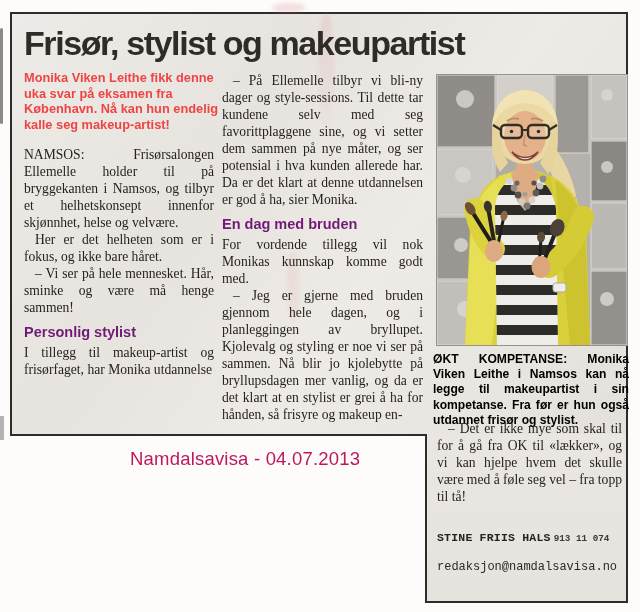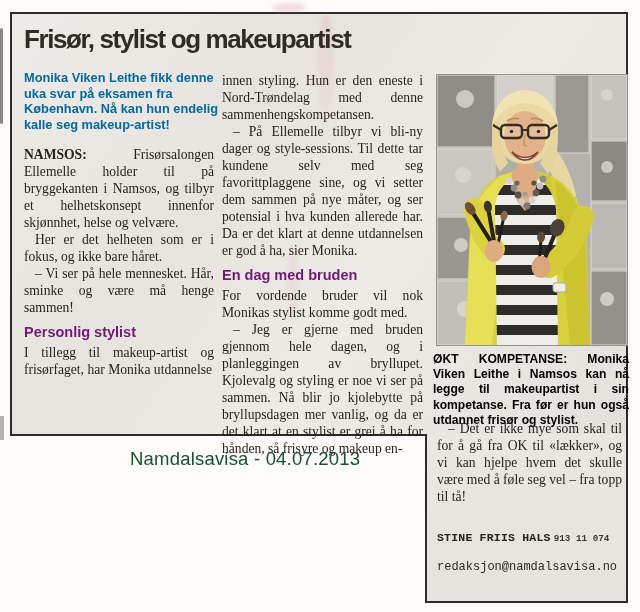--- a/index.html
+++ b/index.html
@@ -20,31 +20,31 @@
   .edge-mark-2{position:absolute;left:0;top:416px;width:4px;height:24px;background:rgba(45,42,40,.35);}
   .smudge-1{position:absolute;left:318px;top:14px;width:16px;height:112px;border-radius:45%;
     background:linear-gradient(rgba(219,140,152,.20),rgba(219,140,152,.04));filter:blur(2px);}
   .smudge-2{position:absolute;left:272px;top:3px;width:34px;height:9px;border-radius:50%;
     background:rgba(219,140,152,.28);filter:blur(2px);}
   .smudge-3{position:absolute;left:287px;top:252px;width:12px;height:70px;border-radius:45%;
     background:rgba(219,140,152,.12);filter:blur(2px);}
 
   
   .headline{position:absolute;left:24px;top:24px;margin:0;
-    font-family:"Liberation Sans",sans-serif;font-weight:bold;font-size:26px;
+    font-family:"Liberation Sans",sans-serif;font-weight:bold;font-size:34px;
     letter-spacing:-1.4px;color:#2f2b27;white-space:nowrap;}
   .lead{position:absolute;left:24px;top:70px;width:196px;margin:0;
-    font-weight:bold;font-size:12.8px;line-height:15.6px;color:#0369a1;}
+    font-weight:bold;font-size:12.8px;line-height:15.6px;color:#ef4444;}
 
   
   .col{position:absolute;font-family:"Liberation Serif",serif;font-size:13.6px;
     line-height:17px;color:#27221c;text-align:justify;}
   .col p{margin:0;}
   .col p.ind{text-indent:11px;}
-  .col .dateline{font-weight:bold;}
+  .col .dateline{font-weight:normal;}
   .col1{left:24px;top:146px;width:190px;}
   .col2{left:222px;top:72px;width:201px;}
   .col3{left:437px;top:420px;width:185px;}
   .subhead{font-family:"Liberation Sans",sans-serif;font-weight:bold;font-size:14.5px;
     line-height:17px;color:#701a75;margin:8px 0 3px;text-align:left;}
 
   
   .photo{position:absolute;left:437px;top:75px;width:190px;height:270px;
     outline:1px solid #96938e;}
   .photo svg{display:block;width:100%;height:100%;}
@@ -54,21 +54,21 @@
 
   
   .byline{position:absolute;left:437px;top:528px;width:186px;
     font-family:Liberation Mono, monospace;color:#27241f;}
   .byline-name{font-weight:bold;font-size:11.5px;letter-spacing:.2px;}
   .byline-phone{font-weight:bold;font-size:9.3px;color:#3c3833;margin-left:3px;}
   .byline-email{display:block;font-size:12px;margin-top:14px;color:#2b2823;}
 
   
   .date-caption{position:absolute;left:130px;top:448px;margin:0;
-    font-size:18.5px;color:#14532d;white-space:nowrap;letter-spacing:.2px;}
+    font-size:18.5px;color:#be185d;white-space:nowrap;letter-spacing:.2px;}
 </style>
 </head>
 <body>
 
 <div id="scan">
 
   <div class="paper-main"></div>
   <div class="paper-ext"></div>
 
   <div class="edge-mark-1"></div>
@@ -83,24 +83,23 @@
 
   <div class="col col1">
     <p class="body"><span class="dateline">NAMSOS:</span><span> Frisørsalongen Ellemelle holder til på bryggekanten i Namsos, og tilbyr et helhetskonsept innenfor skjønnhet, helse og velvære.</span></p>
     <p class="ind">Her er det helheten som er i fokus, og ikke bare håret.</p>
     <p class="ind">– Vi ser på hele mennesket. Hår, sminke og være må henge sammen!</p>
     <h3 class="subhead">Personlig stylist</h3>
     <p>I tillegg til makeup-artist og frisørfaget, har Monika utdannelse</p>
   </div>
 
   <div class="col col2">
-    <p>innen styling. Hun er den eneste i Nord-Trøndelag med denne sammenhengskompetansen.</p>
     <p class="ind">– På Ellemelle tilbyr vi bli-ny dager og style-sessions. Til dette tar kundene selv med seg favorittplaggene sine, og vi setter dem sammen på nye måter, og ser potensial i hva kunden allerede har. Da er det klart at denne utdannelsen er god å ha, sier Monika.</p>
     <h3 class="subhead">En dag med bruden</h3>
-    <p>For vordende bruder vil nok Monikas stylist komme godt med.</p>
+    <p>For vordende tillegg vil nok Monikas kunnskap komme godt med.</p>
     <p class="ind">– Jeg er gjerne med bruden gjennom hele dagen, og i planleggingen av bryllupet. Kjolevalg og styling er noe vi ser på sammen. Nå blir jo kjolebytte på bryllupsdagen mer vanlig, og da er det klart at en stylist er grei å ha for hånden, så frisyre og makeup en-</p>
   </div>
 
   <figure class="photo" style="margin:0">
     <svg viewBox="0 0 190 270" preserveAspectRatio="none">
 
       <rect width="190" height="270" fill="#b5b2ad"></rect>
       <g stroke="#dedbd6" stroke-width="1">
         <rect x="0" y="0" width="58" height="72" fill="#908d88"></rect>
         <rect x="60" y="0" width="56" height="66" fill="#d3d0cb"></rect>

